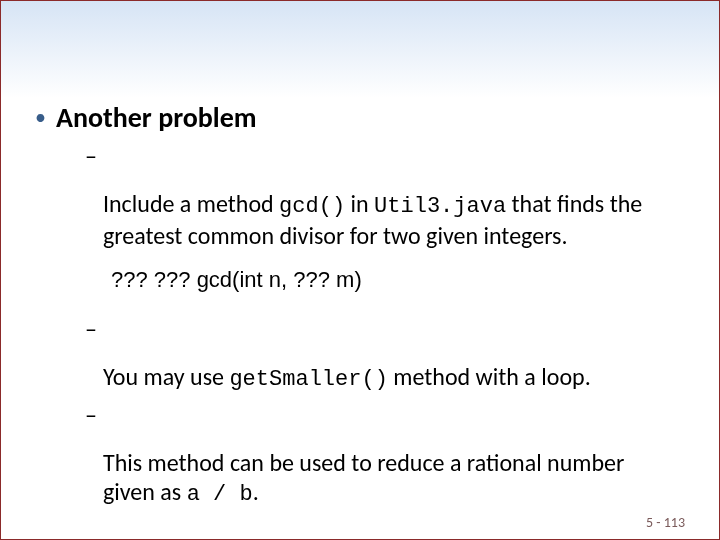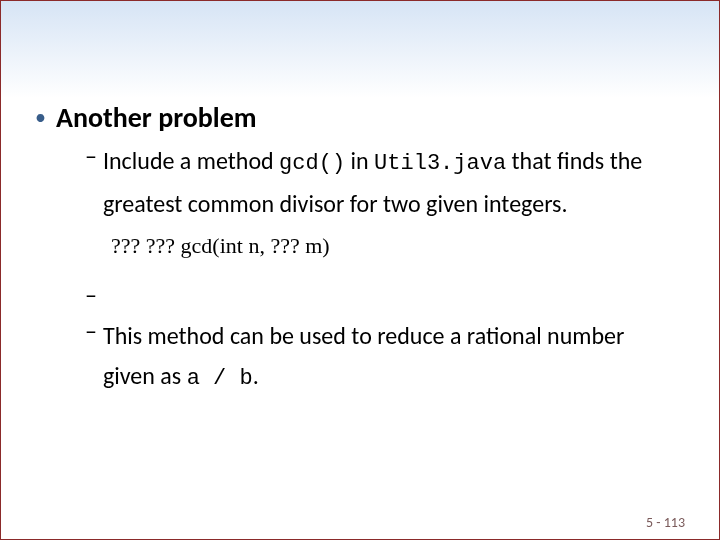--- a/index.html
+++ b/index.html
@@ -42,32 +42,33 @@
   }
   .dash {
     color: #000;
     font-size: 24px;
     line-height: 30px;
     margin-right: 6px;
   }
   .body-text {
     font-size: 24px;
     color: #000;
-    line-height: 40px;
+    line-height: 29px;
+    margin-top: 48px;
   }
   .mono {
     font-family: "Courier New", Courier, monospace;
     font-size: 22px;
   }
   .code-block {
-    font-family: Liberation Serif, serif;
+    font-family: Liberation Sans, sans-serif;
     font-size: 22px;
     color: #000;
     margin-left: 60px;
-    margin-top: 8px;
+    margin-top: 16px;
     line-height: 28px;
   }
   .code-block .line { white-space: pre; }
   .gap { height: 14px; }
   .footer {
     position: absolute;
     bottom: 8px;
     right: 34px;
     font-size: 14px;
     color: #7a5a5a;
@@ -96,20 +97,23 @@
 
     <div class="code-block">
       <div class="line">??? ??? gcd(int n, ??? m)</div>
     </div>
 
     <div class="gap"></div>
 
     <div class="level2">
       <div class="bullet-row">
         <span class="dash">–</span>
+        <span class="body-text">
+          <span>You may use </span><span class="mono">getSmaller()</span><span> method with a loop.</span>
+        </span>
       </div>
     </div>
 
     <div class="level2">
       <div class="bullet-row">
         <span class="dash">–</span>
         <span class="body-text">
           <span>This method can be used to reduce a rational number given as </span><span class="mono">a / b</span><span>.</span>
         </span>
       </div>

